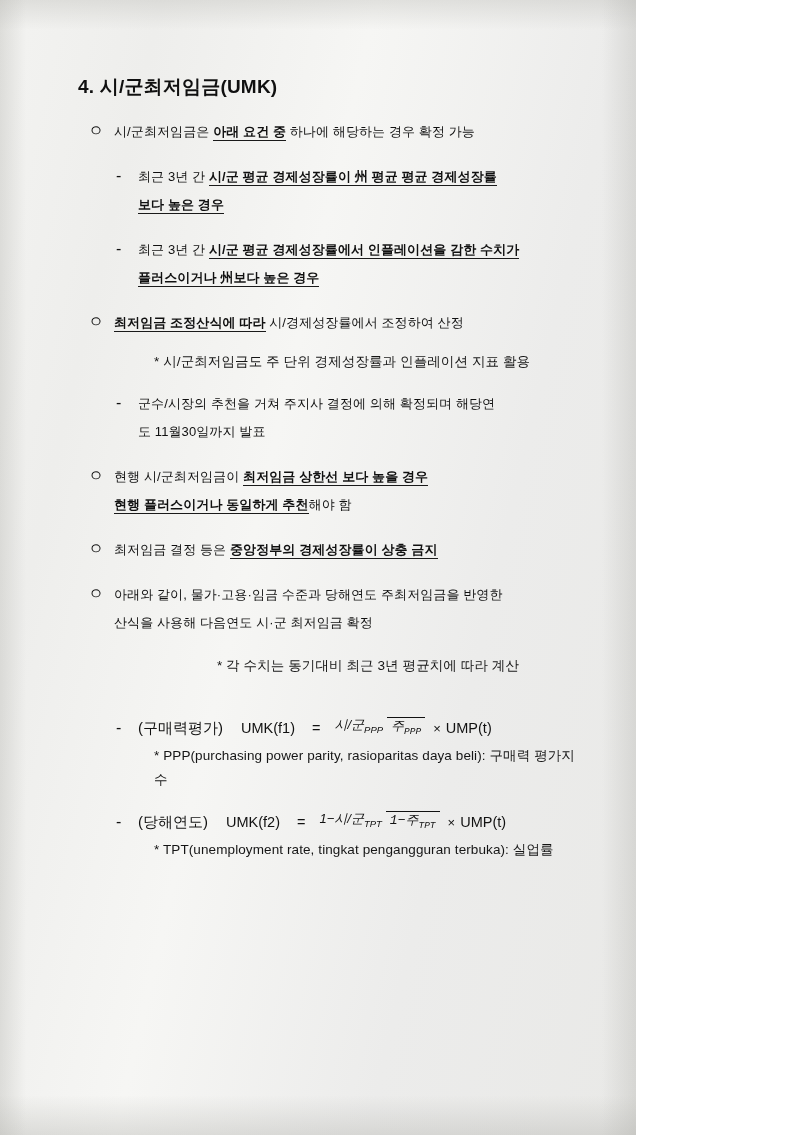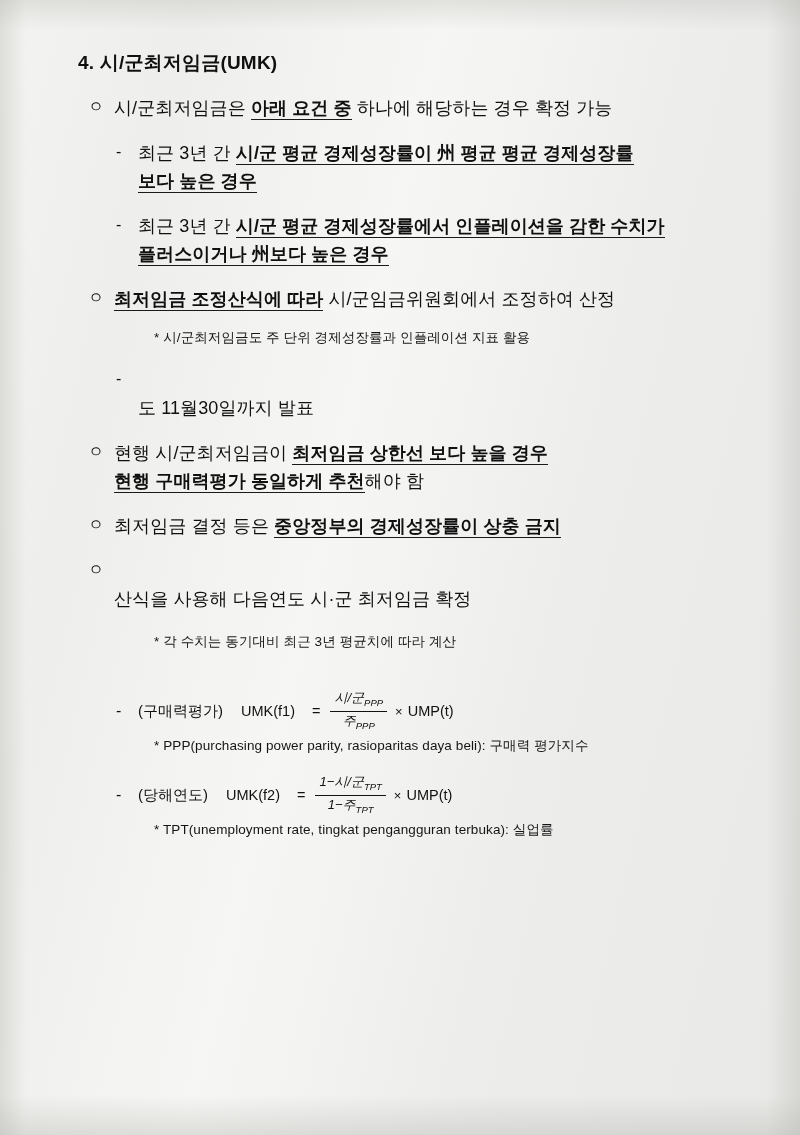--- a/index.html
+++ b/index.html
@@ -9,25 +9,25 @@
   body {
     width: 800px;
     height: 1135px;
     background: #ffffff;
     font-family: "Liberation Sans", sans-serif;
     color: #111111;
     overflow: hidden;
   }
   .page {
     position: relative;
-    width: 800px;
+    width: 636px;
     height: 1135px;
     background: linear-gradient(103deg, #f3f3f1 0%, #eeeeec 18%, #f6f6f4 42%, #ececeb 70%, #e9e9e7 100%);
     box-sizing: border-box;
-    padding: 36px 54px 40px 62px;
+    padding: 60px 54px 40px 62px;
   }
   .page::before {
     
     content: "";
     position: absolute;
     inset: 0;
     background:
       linear-gradient(to right, rgba(180,180,175,0.35) 0px, rgba(255,255,255,0) 26px),
       linear-gradient(to left, rgba(170,170,165,0.30) 0px, rgba(255,255,255,0) 34px),
       linear-gradient(to bottom, rgba(185,185,180,0.35) 0px, rgba(255,255,255,0) 30px),
@@ -62,42 +62,42 @@
     text-align: left;
     font-size: 16px;
     line-height: 26px;
     color: #101010;
   }
   .bullet-row .marker.dash {
     width: 22px;
   }
   .bullet-row .body {
     flex: 1 1 auto;
-    font-size: 18px;
+    font-size: 13px;
     line-height: 28px;
     color: #101010;
     letter-spacing: 0.1px;
   }
   .lvl1 { margin-left: 26px; }
   .lvl2 { margin-left: 54px; }
 
   .u {
     border-bottom: 1.6px solid #1a1a1a;
     padding-bottom: 1px;
     font-weight: bold;
   }
 
   .note {
     font-size: 13.5px;
     line-height: 24px;
     margin: -4px 0 16px 92px;
     color: #151515;
     letter-spacing: 0.1px;
   }
-  .note.tight { margin-top: 2px; }
+  .note.tight { margin-top: 2px; text-align: center; }
 
   
   .formula-row {
     display: flex;
     align-items: center;
     margin: 10px 0 6px 54px;
   }
   .formula-row .marker {
     width: 22px;
     font-size: 16px;
@@ -112,30 +112,30 @@
   .formula {
     display: inline-flex;
     align-items: center;
     font-size: 14.5px;
     white-space: nowrap;
   }
   .formula .lhs { margin-right: 17px; }
   .formula .eq { margin: 0 6px 0 0; }
   .frac {
     display: inline-flex;
-    flex-direction: column;
+    flex-direction: row;
     text-align: center;
     vertical-align: middle;
     margin: 0 4px;
     font-style: italic;
     font-size: 13px;
     line-height: 15px;
   }
   .frac .num { padding: 0 4px 1px 4px; }
-  .frac .den { padding: 1px 4px 0 4px; border-top: 1.3px solid #111; }
+  .frac .den { padding: 1px 4px 0 4px; border-top: 1.3px solid #111; font-family: Liberation Mono, monospace; }
   .frac sub, .frac .sub {
     font-size: 9.5px;
     vertical-align: sub;
     font-style: italic;
   }
   .formula .times { margin: 0 5px 0 4px; font-size: 13px; }
   .formula .tail { font-style: normal; text-align: center; }
 
   .spacer-sm { height: 10px; }
 </style>
@@ -166,54 +166,54 @@
       <div class="marker dash">-</div>
       <div class="body">
         <span>최근 3년 간 </span><span class="u">시/군 평균 경제성장률에서 인플레이션을 감한 수치가</span><br>
         <span class="u">플러스이거나 州보다 높은 경우</span>
       </div>
     </div>
 
     <div class="bullet-row lvl1">
       <div class="marker">ㅇ</div>
       <div class="body">
-        <span class="u">최저임금 조정산식에 따라</span><span> 시/군임금위원회에서 조정하여 산정</span>
+        <span class="u">최저임금 조정산식에 따라</span><span> 시/경제성장률에서 조정하여 산정</span>
       </div>
     </div>
 
     <div class="note">* 시/군최저임금도 주 단위 경제성장률과 인플레이션 지표 활용</div>
 
     <div class="bullet-row lvl2">
       <div class="marker dash">-</div>
       <div class="body">
-        <br>
+        <span>군수/시장의 추천을 거쳐 주지사 결정에 의해 확정되며 해당연</span><br>
         <span>도 11월30일까지 발표</span>
       </div>
     </div>
 
     <div class="bullet-row lvl1">
       <div class="marker">ㅇ</div>
       <div class="body">
         <span>현행 시/군최저임금이 </span><span class="u">최저임금 상한선 보다 높을 경우</span><br>
-        <span class="u">현행 구매력평가 동일하게 추천</span><span>해야 함</span>
+        <span class="u">현행 플러스이거나 동일하게 추천</span><span>해야 함</span>
       </div>
     </div>
 
     <div class="bullet-row lvl1">
       <div class="marker">ㅇ</div>
       <div class="body">
         <span>최저임금 결정 등은 </span><span class="u">중앙정부의 경제성장률이 상충 금지</span>
       </div>
     </div>
 
 
     <div class="bullet-row lvl1">
       <div class="marker">ㅇ</div>
       <div class="body">
-        <br>
+        <span>아래와 같이, 물가·고용·임금 수준과 당해연도 주최저임금을 반영한</span><br>
         <span> 산식을 사용해 다음연도 시·군 최저임금 확정</span>
       </div>
     </div>
 
     <div class="note tight">* 각 수치는 동기대비 최근 3년 평균치에 따라 계산</div>
 
     <div class="spacer-sm"></div>
 
     <div class="formula-row">
       <div class="marker">-</div>

